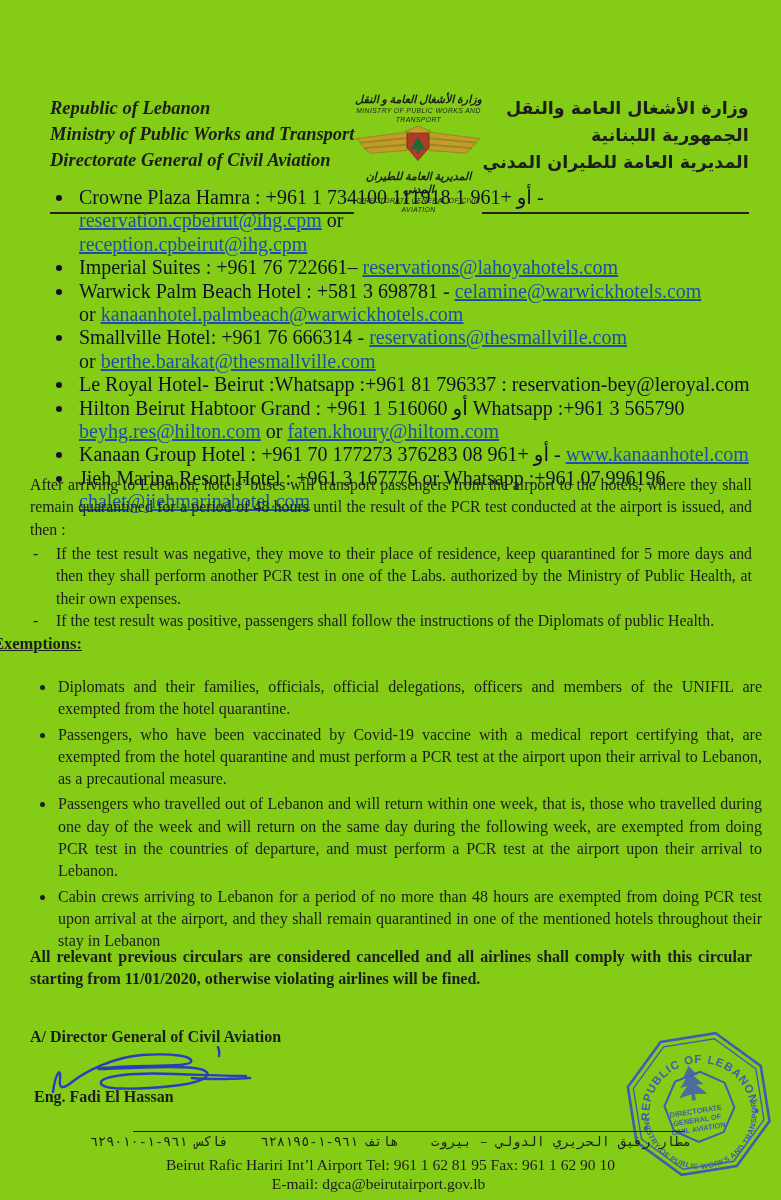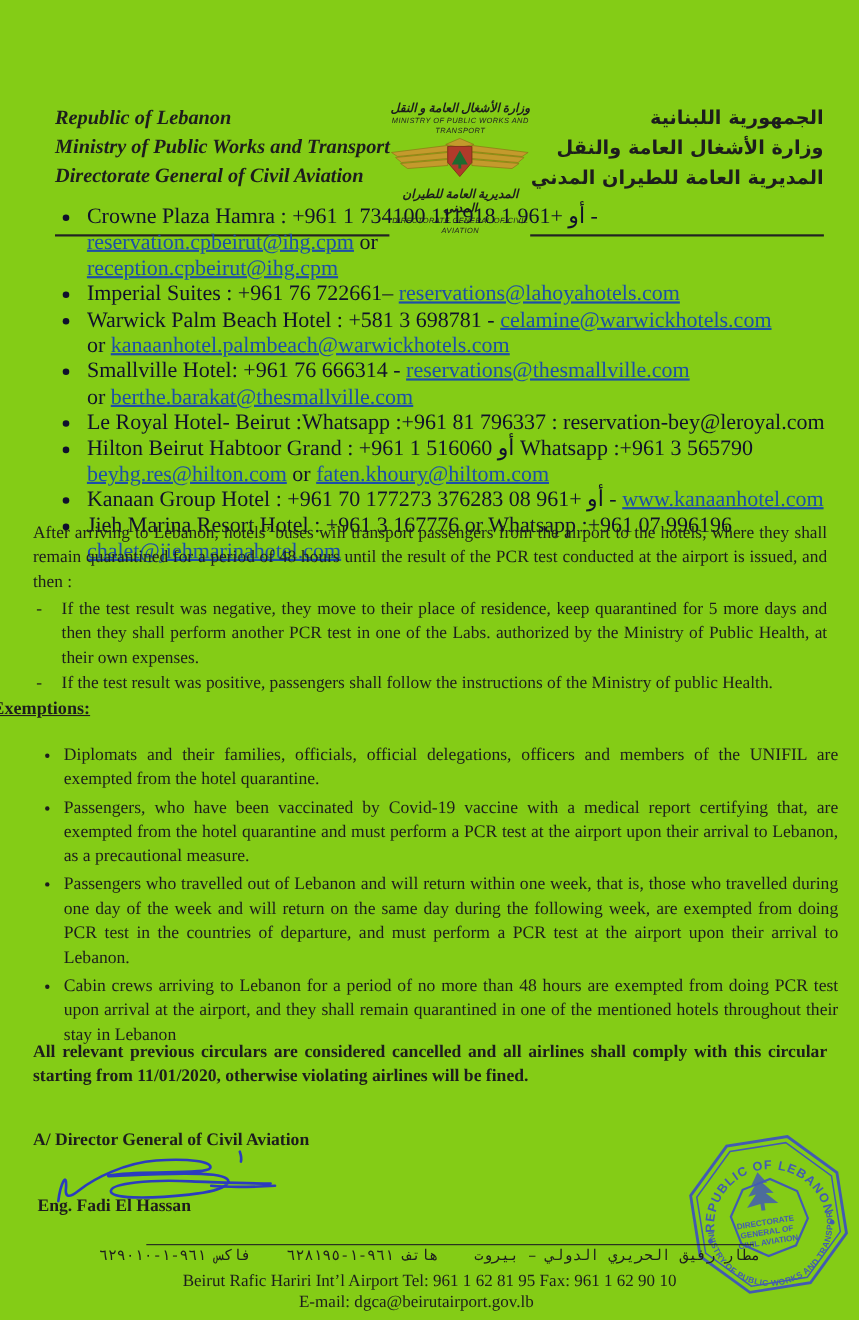--- a/index.html
+++ b/index.html
@@ -103,42 +103,42 @@
 
         <path d="M58,10 h24 v16 l-12,14 l-12,-14 z" fill="#b03a2a" stroke="#7e2418" stroke-width="0.8"></path>
         <polygon points="70,14 62,28 78,28" fill="#1e6b30"></polygon>
         <rect x="68.6" y="27" width="2.8" height="5" fill="#1e6b30"></rect>
       </svg>
       <div class="ar">المديرية العامة للطيران المدني</div>
       <div class="en">DIRECTORATE GENERAL OF CIVIL AVIATION</div>
     </div>
 
     <div class="hdr-right">
+      <div>وزارة الأشغال العامة والنقل</div>
       <div>الجمهورية اللبنانية</div>
-      <div>وزارة الأشغال العامة والنقل</div>
       <div>المديرية العامة للطيران المدني</div>
     </div>
   </div>
 
   <ul class="hotels">
       <li><span>Crowne Plaza Hamra : +961 1 734100 </span><span>أو</span><span> +961 1 111918 - </span><span class="lnk">reservation.cpbeirut@ihg.cpm</span><span>  or</span><br><span class="lnk">reception.cpbeirut@ihg.cpm</span></li>
       <li><span>Imperial Suites : +961 76 722661– </span><span class="lnk">reservations@lahoyahotels.com</span></li>
       <li><span>Warwick Palm Beach Hotel : +581 3 698781 - </span><span class="lnk">celamine@warwickhotels.com</span><br><span>or </span><span class="lnk">kanaanhotel.palmbeach@warwickhotels.com</span></li>
       <li><span>Smallville Hotel:  +961 76 666314 -  </span><span class="lnk">reservations@thesmallville.com</span><br><span>or </span><span class="lnk">berthe.barakat@thesmallville.com</span></li>
       <li><span>Le Royal Hotel- Beirut :Whatsapp :+961 81 796337  :  reservation-bey@leroyal.com</span></li>
       <li><span>Hilton Beirut Habtoor Grand : +961 1 516060 </span><span>أو</span><span> Whatsapp :+961 3 565790</span><br><span class="lnk">beyhg.res@hilton.com</span><span> or </span><span class="lnk">faten.khoury@hiltom.com</span></li>
       <li><span>Kanaan Group Hotel : +961 70 177273 </span><span>أو</span><span> +961 08 376283 - </span><span class="lnk">www.kanaanhotel.com</span></li>
       <li><span>Jieh Marina Resort Hotel : +961 3 167776 or Whatsapp :+961 07 996196</span><br><span class="lnk">chalet@jiehmarinahotel.com</span></li>
     </ul>
 
   <p class="para after-para">After arriving to Lebanon, hotels’ buses will transport passengers from the airport to the hotels, where they shall remain quarantined for a period of 48 hours until the result of the PCR test conducted at the airport is issued, and then :</p>
 
   <ul class="dash-list">
       <li>If the test result was negative, they move to their place of residence, keep quarantined for 5 more days and then they shall perform another PCR test in one of the Labs. authorized by the Ministry of Public Health, at their own expenses.</li>
-      <li>If the test result was positive, passengers shall follow the instructions of the Ministry of public Health.</li>
+      <li>If the test result was positive, passengers shall follow the instructions of the Diplomats of public Health.</li>
     </ul>
 
   <h3 class="exempt-head">Exemptions:</h3>
 
   <ul class="exempt-list">
       <li>Diplomats and their families, officials, official delegations, officers and members of the UNIFIL are exempted from the hotel quarantine.</li>
       <li>Passengers, who have been vaccinated by Covid-19 vaccine with a medical report certifying that, are exempted from the hotel quarantine and must perform a PCR test at the airport upon their arrival to Lebanon, as a precautional measure.</li>
       <li>Passengers who travelled out of Lebanon and will return within one week, that is, those who travelled during one day of the week and will return on the same day during the following week, are exempted from doing PCR test in the countries of departure, and must perform a PCR test at the airport upon their arrival to Lebanon.</li>
       <li>Cabin crews arriving to Lebanon for a period of no more than 48 hours are exempted from doing PCR test upon arrival at the airport, and they shall remain quarantined in one of the mentioned hotels throughout their stay in Lebanon</li>
     </ul>

